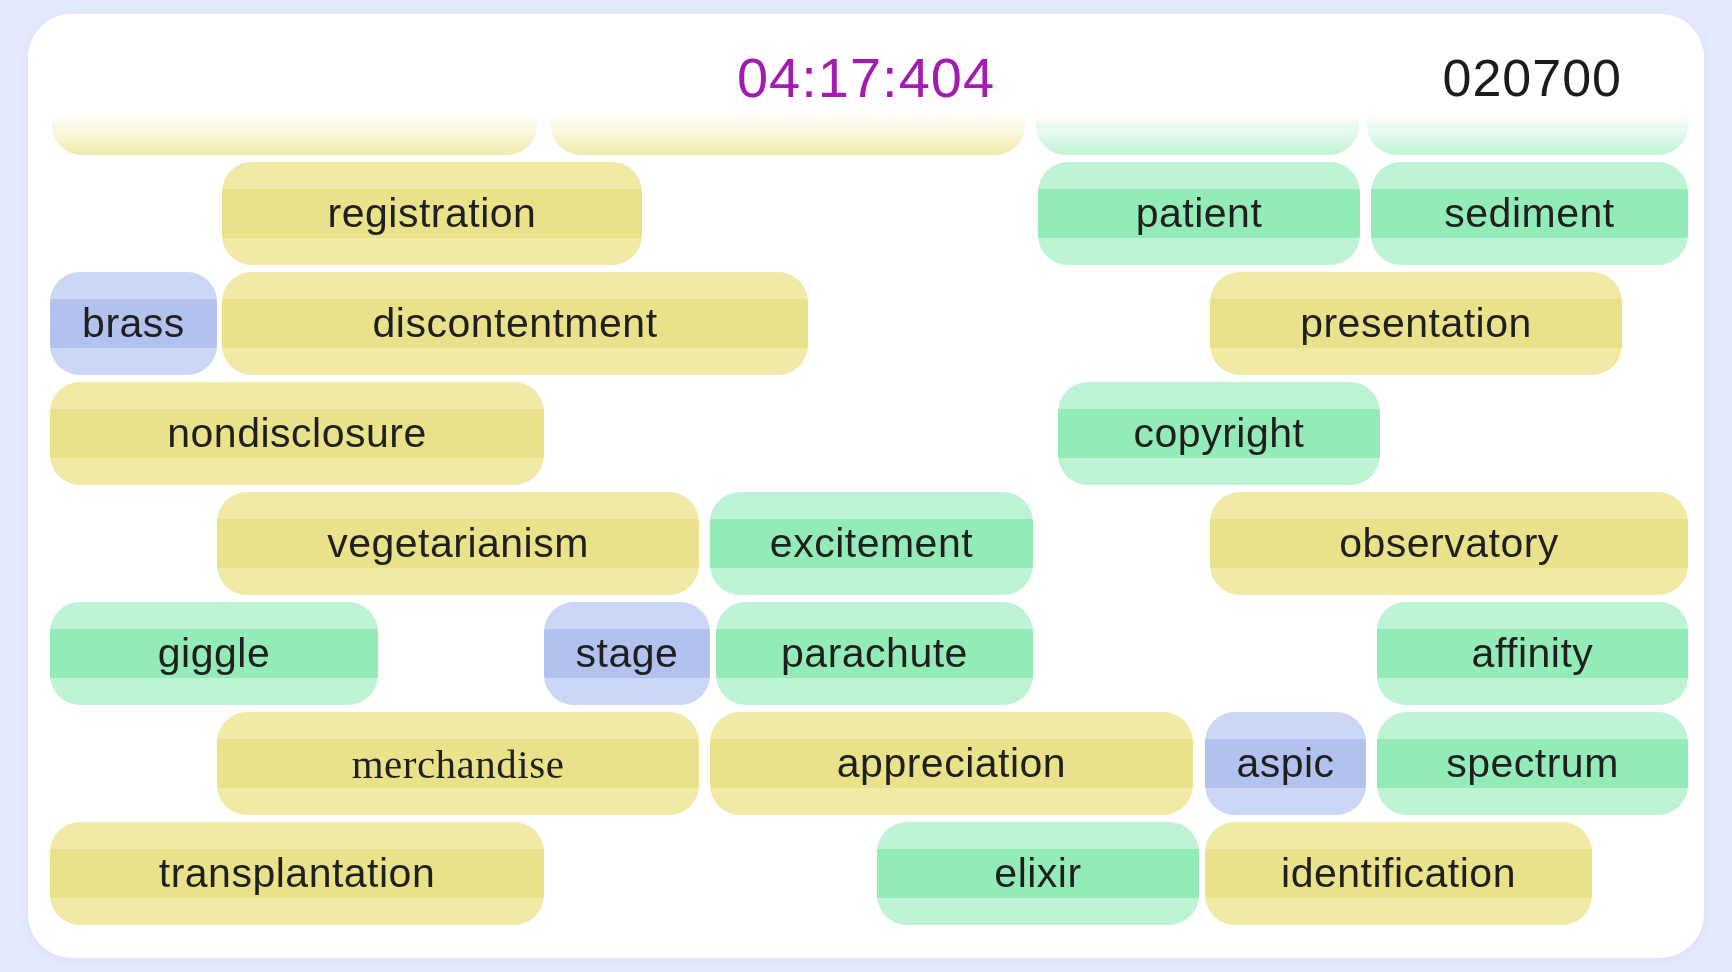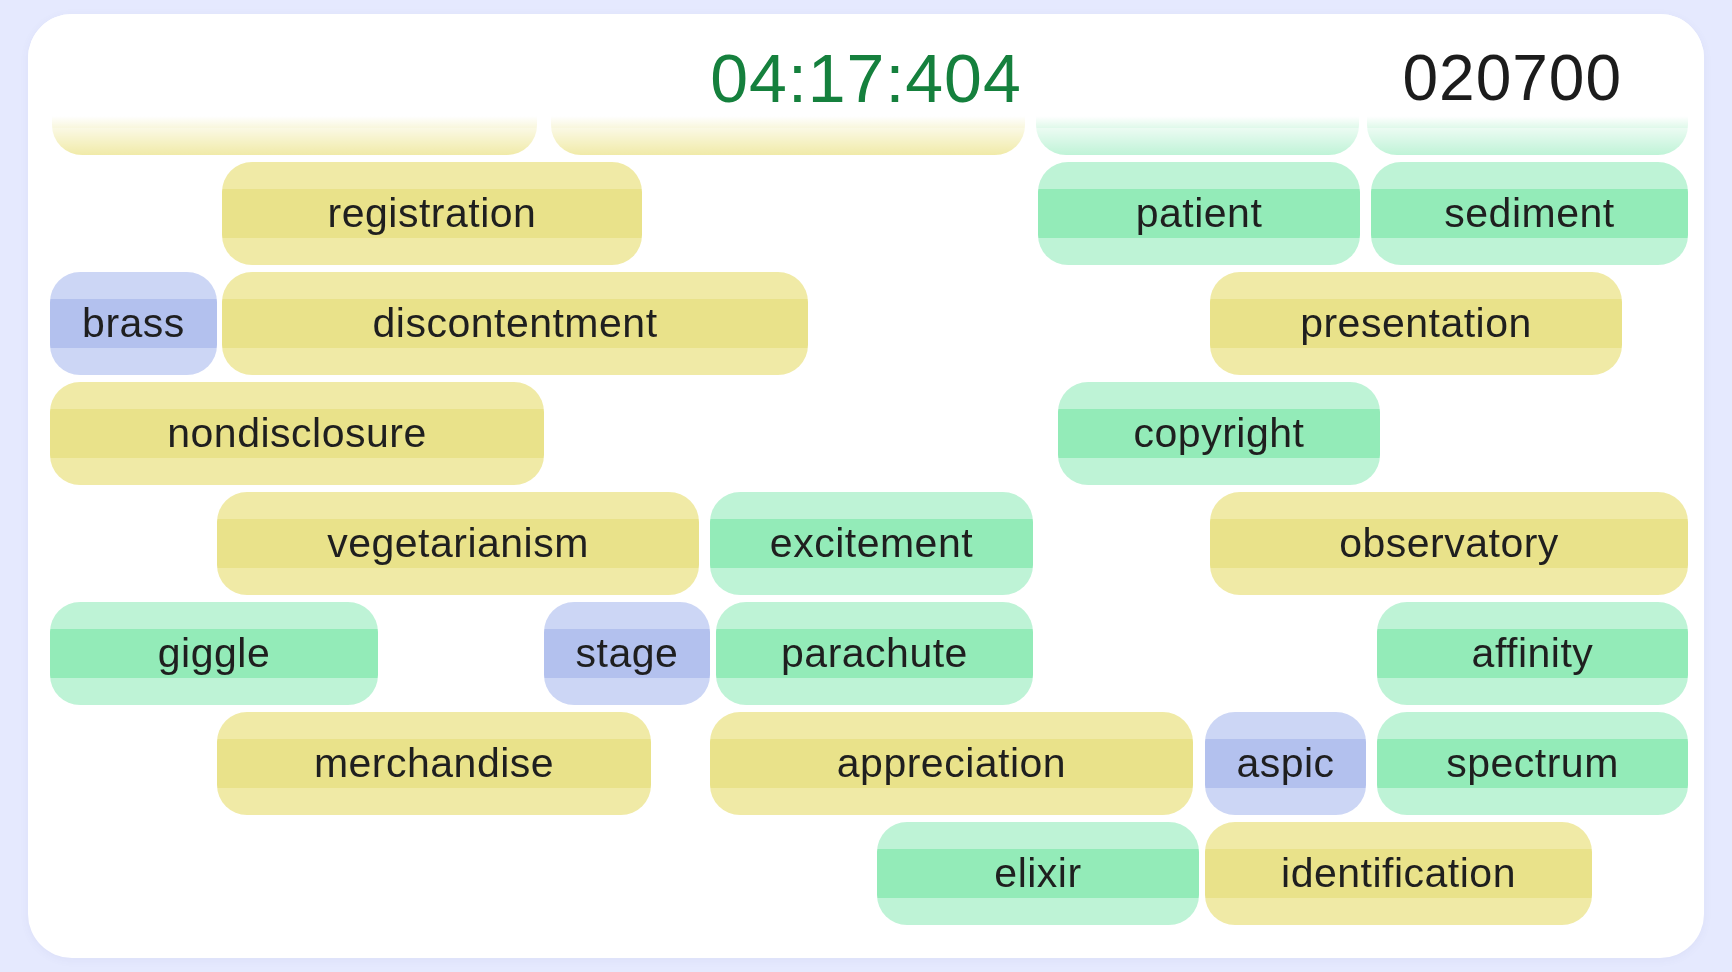--- a/index.html
+++ b/index.html
@@ -72,29 +72,29 @@
   .header {
     position: absolute;
     left: 28px; top: 14px;
     width: 1676px; height: 120px;
     z-index: 4;
   }
   .timer {
     position: absolute;
     left: 50%; top: 32px;
     transform: translateX(-50%);
-    font-size: 68px;
+    font-size: 56px;
     line-height: 64px;
     letter-spacing: 1px;
-    color: #15803d;
+    color: #a21caf;
   }
   .score {
     position: absolute;
     right: 82px; top: 32px;
-    font-size: 64px;
+    font-size: 52px;
     line-height: 64px;
     letter-spacing: 1px;
     color: #1c1c1c;
   }
 </style>
 </head>
 <body>
 
 <div class="page">
   <div class="card"></div>
@@ -147,34 +147,37 @@
       </div>
       <div class="pill green" style="left: 50px; top: 602px; width: 328px;">
         <span>giggle</span>
       </div>
       <div class="pill blue" style="left: 544px; top: 602px; width: 166px;">
         <span>stage</span>
       </div>
       <div class="pill green" style="left: 716px; top: 602px; width: 317px;">
         <span>parachute</span>
       </div>
-      <div class="pill green" style="left: 1377px; top: 602px; width: 311px;">
+      <div class="pill green" style="left: 1377px; top: 602px; width: 311px; border-radius: 28px;">
         <span>affinity</span>
       </div>
-      <div class="pill yellow" style="left: 217px; top: 712px; width: 434px;">
+      <div class="pill yellow" style="left: 217px; top: 712px; width: 482px; font-family: Liberation Serif, serif;">
         <span>merchandise</span>
       </div>
       <div class="pill yellow" style="left: 710px; top: 712px; width: 483px;">
         <span>appreciation</span>
       </div>
       <div class="pill blue" style="left: 1205px; top: 712px; width: 161px;">
         <span>aspic</span>
       </div>
       <div class="pill green" style="left: 1377px; top: 712px; width: 311px;">
         <span>spectrum</span>
+      </div>
+      <div class="pill yellow" style="left: 50px; top: 822px; width: 494px;">
+        <span>transplantation</span>
       </div>
       <div class="pill green" style="left: 877px; top: 822px; width: 322px;">
         <span>elixir</span>
       </div>
       <div class="pill yellow" style="left: 1205px; top: 822px; width: 387px;">
         <span>identification</span>
       </div>
     </div>
 
   <div class="fade-overlay"></div>

